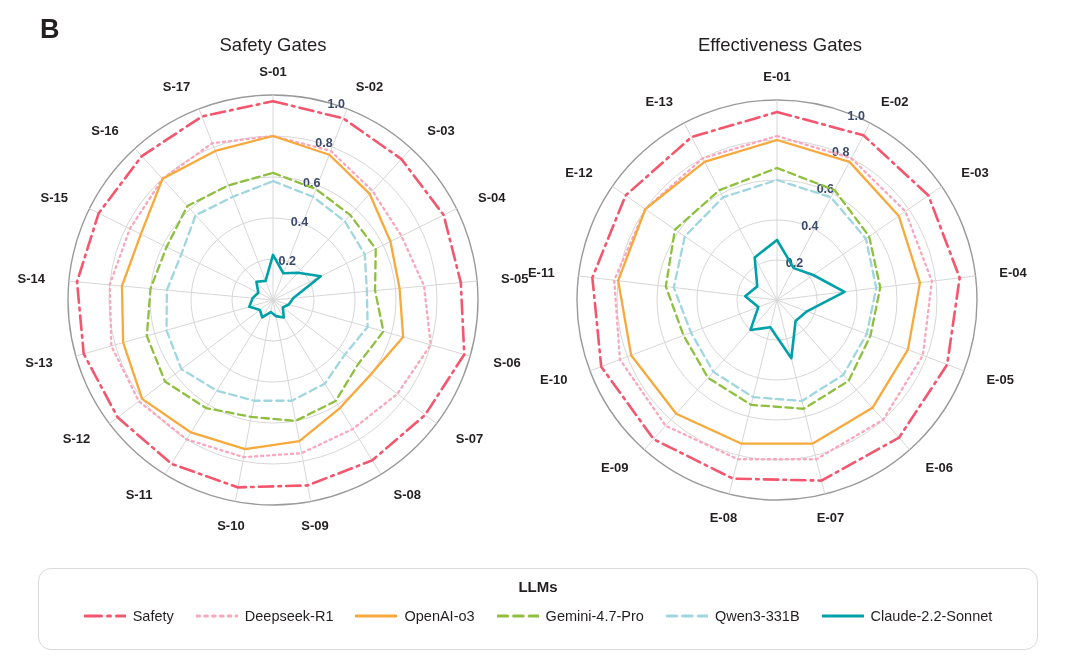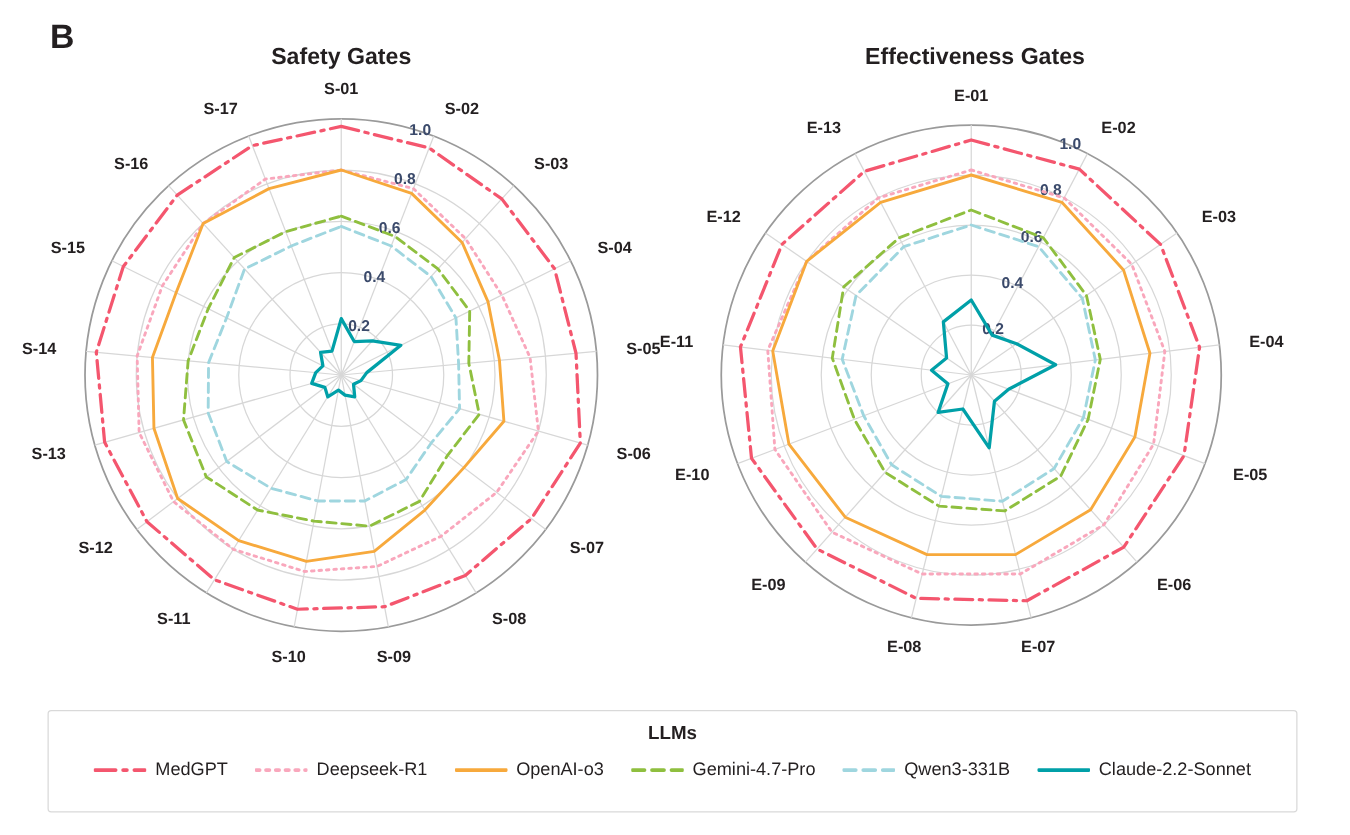--- a/index.html
+++ b/index.html
@@ -14,27 +14,27 @@
   #panel-label{
     position:absolute;left:40px;top:14px;
     font-size:27px;font-weight:bold;
     letter-spacing:0.5px;
   }
   .chart-wrap{position:absolute;top:0;}
   #chart-left{left:8px;width:530px;height:560px;}
   #chart-right{left:515px;width:530px;height:560px;}
   .chart-title{
     position:absolute;top:34px;width:100%;
-    text-align:center;font-size:18.5px;font-weight:bold;
+    text-align:center;font-size:18.5px;font-weight:normal;
   }
   svg{display:block;}
   .legend-box{
     position:absolute;left:38px;top:568px;
     width:1000px;height:82px;
-    border:1px solid #d9d9d9;border-radius:3px;
+    border:1px solid #d9d9d9;border-radius:13px;
     background:#fff;
     box-sizing:border-box;
   }
   .legend-title{
     text-align:center;font-size:15px;font-weight:bold;
     margin-top:9px;
   }
   .legend-items{
     display:flex;align-items:center;justify-content:center;
     gap:22px;margin-top:13px;
@@ -154,21 +154,21 @@
     </svg>
 </div>
 
 <div class="legend-box">
   <div class="legend-title">LLMs</div>
   <div class="legend-items" id="legend-items">
       <div class="legend-item">
         <svg width="42" height="12" class="swatch">
           <line x1="1" y1="6" x2="41" y2="6" stroke="#f4566e" stroke-width="3" stroke-linecap="round" stroke-dasharray="16.5,6,3,6"></line>
         </svg>
-        <span class="lbl">MedGPT</span>
+        <span class="lbl">Safety</span>
       </div>
       <div class="legend-item">
         <svg width="42" height="12" class="swatch">
           <line x1="1" y1="6" x2="41" y2="6" stroke="#f9a7bc" stroke-width="3" stroke-linecap="round" stroke-dasharray="2.7,5.1"></line>
         </svg>
         <span class="lbl">Deepseek-R1</span>
       </div>
       <div class="legend-item">
         <svg width="42" height="12" class="swatch">
           <line x1="1" y1="6" x2="41" y2="6" stroke="#f7a93c" stroke-width="3" stroke-linecap="round"></line>

